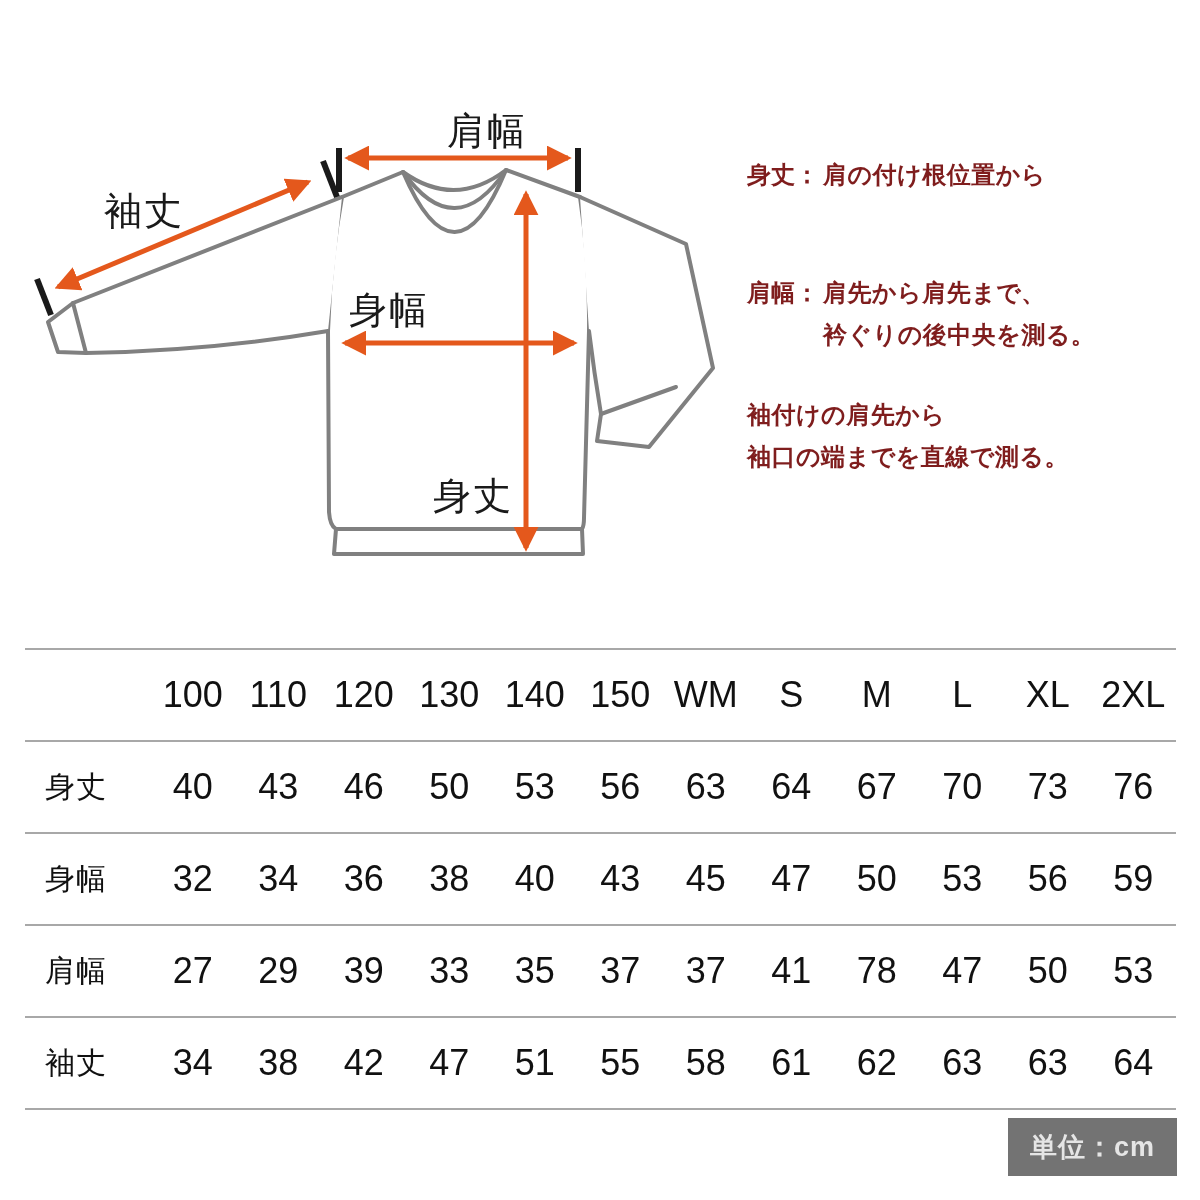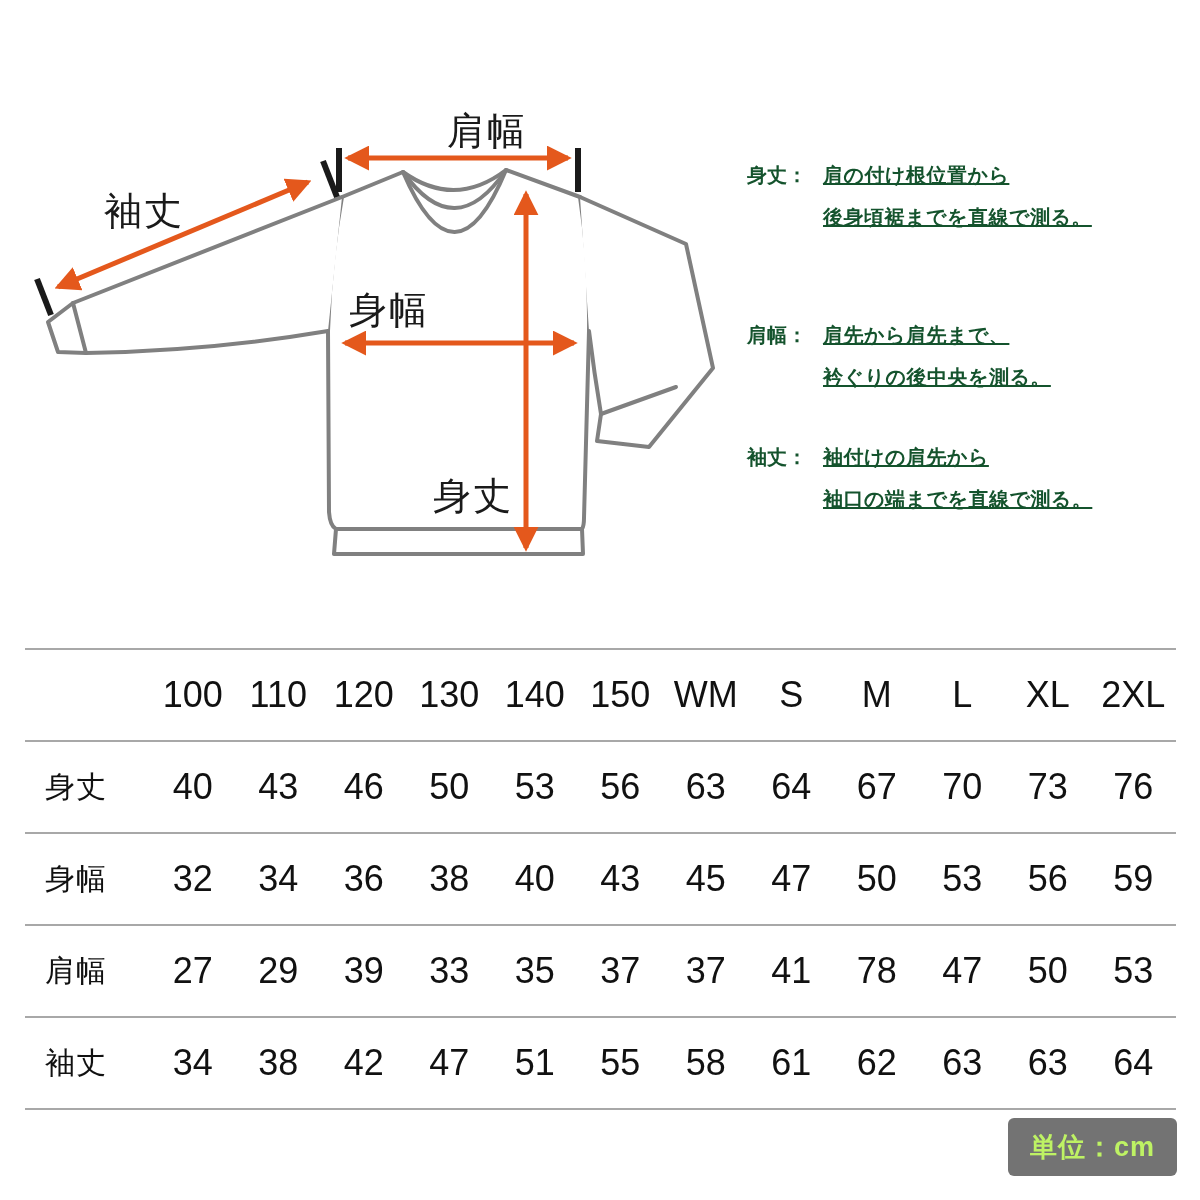--- a/index.html
+++ b/index.html
@@ -18,37 +18,37 @@
   .garment{stroke:var(--outline);stroke-width:4;fill:none;stroke-linejoin:round;stroke-linecap:round;}
   .g-fill{fill:#ffffff;}
   .arrow{stroke:var(--accent);stroke-width:5;fill:none;}
   .ah{fill:var(--accent);}
   .tick{stroke:#1a1a1a;stroke-width:6;}
   .dlabel{
     position:absolute;font-size:38px;letter-spacing:2px;color:#1a1a1a;
     white-space:nowrap;font-weight:500;
   }
   .defs{position:absolute;left:747px;top:154px;width:440px;}
-  .def-item{display:flex;margin-bottom:38px;font-size:20px;font-weight:bold;line-height:42px;color:#14532d;}
+  .def-item{display:flex;margin-bottom:38px;font-size:24px;font-weight:bold;line-height:42px;color:#7f1d1d;}
   .def-term{width:76px;flex:none;}
-  .def-line{display:block;white-space:nowrap;letter-spacing:0.5px;text-decoration:underline;}
+  .def-line{display:block;white-space:nowrap;letter-spacing:0.5px;}
   .size-table{
     position:absolute;left:25px;top:648px;width:1151px;
     border-bottom:2px solid var(--table-line);
   }
   .t-row{
     display:grid;grid-template-columns:125px repeat(12,1fr);
     height:90px;align-items:center;border-top:2px solid var(--table-line);
     font-weight:normal;font-size:36px;text-align:center;
   }
   .t-row .cell.label{font-size:30px;text-align:left;padding-left:20px;letter-spacing:1px;}
   .unit-badge{
     position:absolute;left:1008px;top:1118px;width:169px;height:58px;
-    background:var(--badge-bg);color:#bef264;font-size:27px;font-weight:bold;
-    display:flex;align-items:center;justify-content:center;letter-spacing:1px;border-radius:6px;
+    background:var(--badge-bg);color:#e5e5e5;font-size:27px;font-weight:bold;
+    display:flex;align-items:center;justify-content:center;letter-spacing:1px;
   }
 </style>
 </head>
 <body>
 
 <div class="page">
 
   <svg class="diagram" width="1200" height="640" viewBox="0 0 1200 640">
     <defs>
       <marker id="ah" viewBox="0 0 10 10" markerWidth="5" markerHeight="5" refX="8.5" refY="5" orient="auto-start-reverse">
@@ -83,34 +83,32 @@
   <div class="dlabel" style="left:447px;top:106px;">肩幅</div>
   <div class="dlabel" style="left:104px;top:186px;">袖丈</div>
   <div class="dlabel" style="left:349px;top:285px;">身幅</div>
   <div class="dlabel" style="left:433px;top:471px;">身丈</div>
 
   <div class="defs">
     <div class="def-item">
       <span class="def-term">身丈：</span>
       <span class="def-lines">
         <span class="def-line">肩の付け根位置から</span>
-        <span class="def-line">後身頃裾までを直線で測る。</span>
       </span>
     </div>
     <div class="def-item">
     </div>
     <div class="def-item">
       <span class="def-term">肩幅：</span>
       <span class="def-lines">
         <span class="def-line">肩先から肩先まで、</span>
         <span class="def-line">衿ぐりの後中央を測る。</span>
       </span>
     </div>
     <div class="def-item">
-      <span class="def-term">袖丈：</span>
       <span class="def-lines">
         <span class="def-line">袖付けの肩先から</span>
         <span class="def-line">袖口の端までを直線で測る。</span>
       </span>
     </div>
   </div>
 
   <div class="size-table">
       <div class="t-row">
         <div class="cell label"></div>

